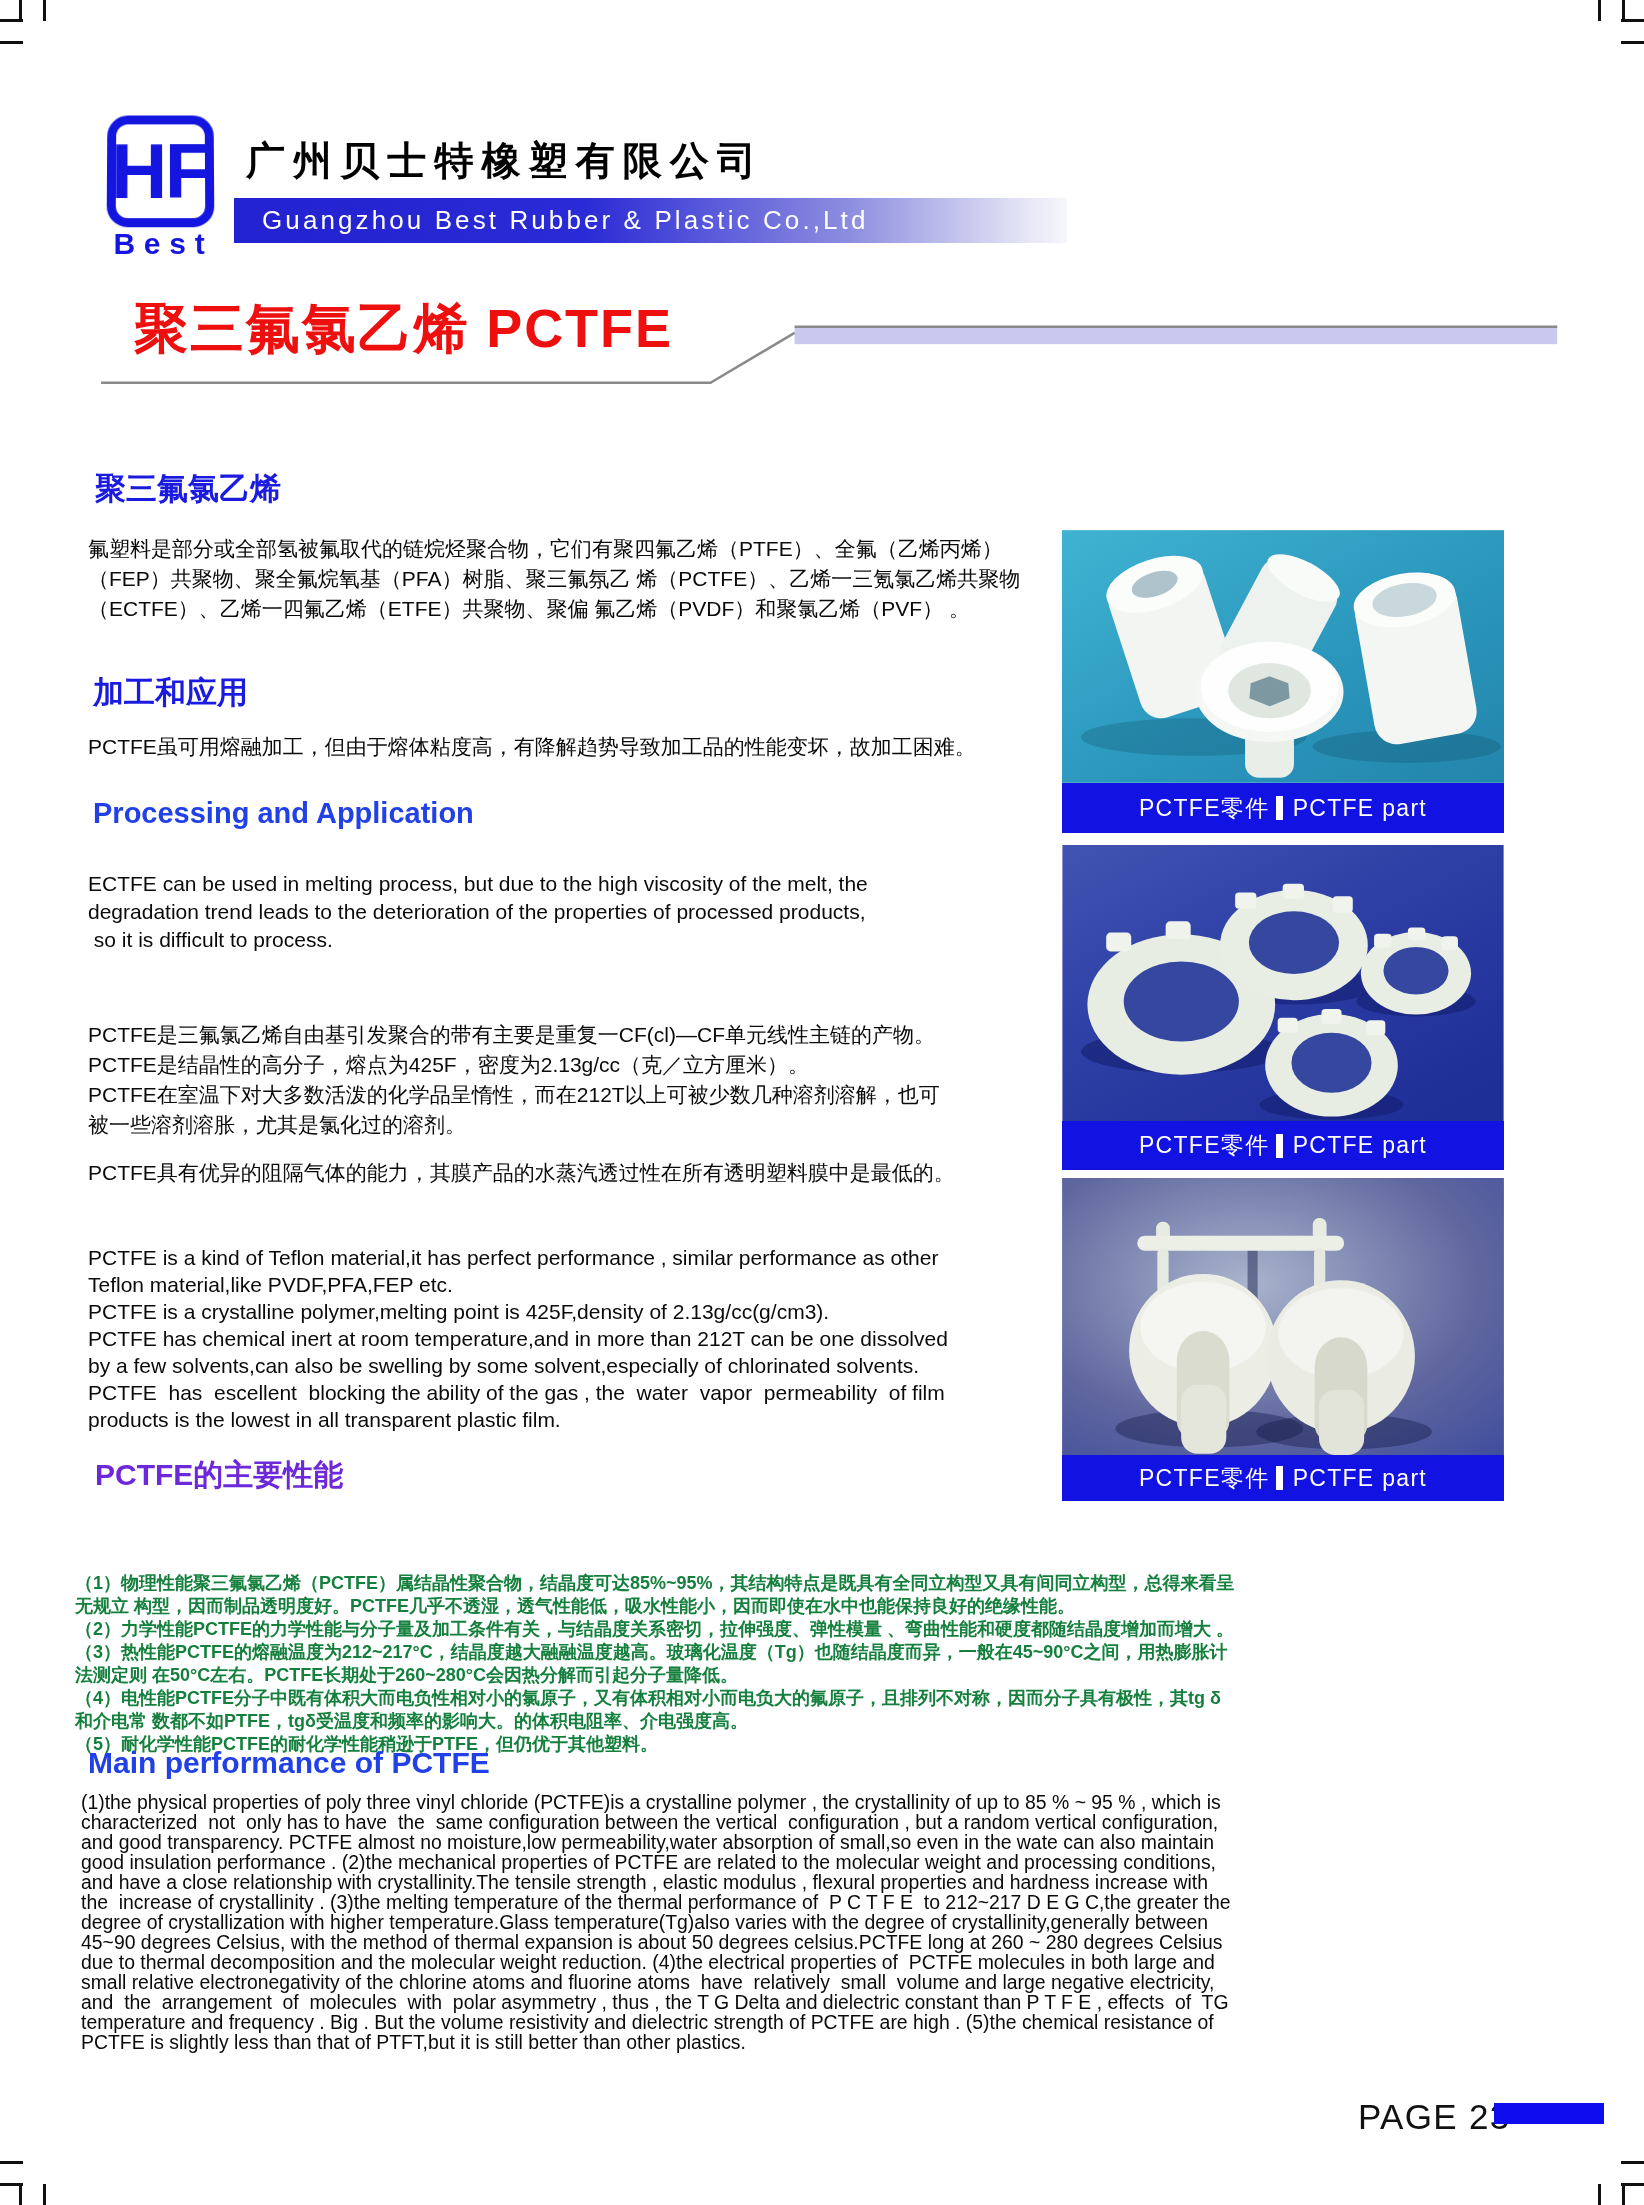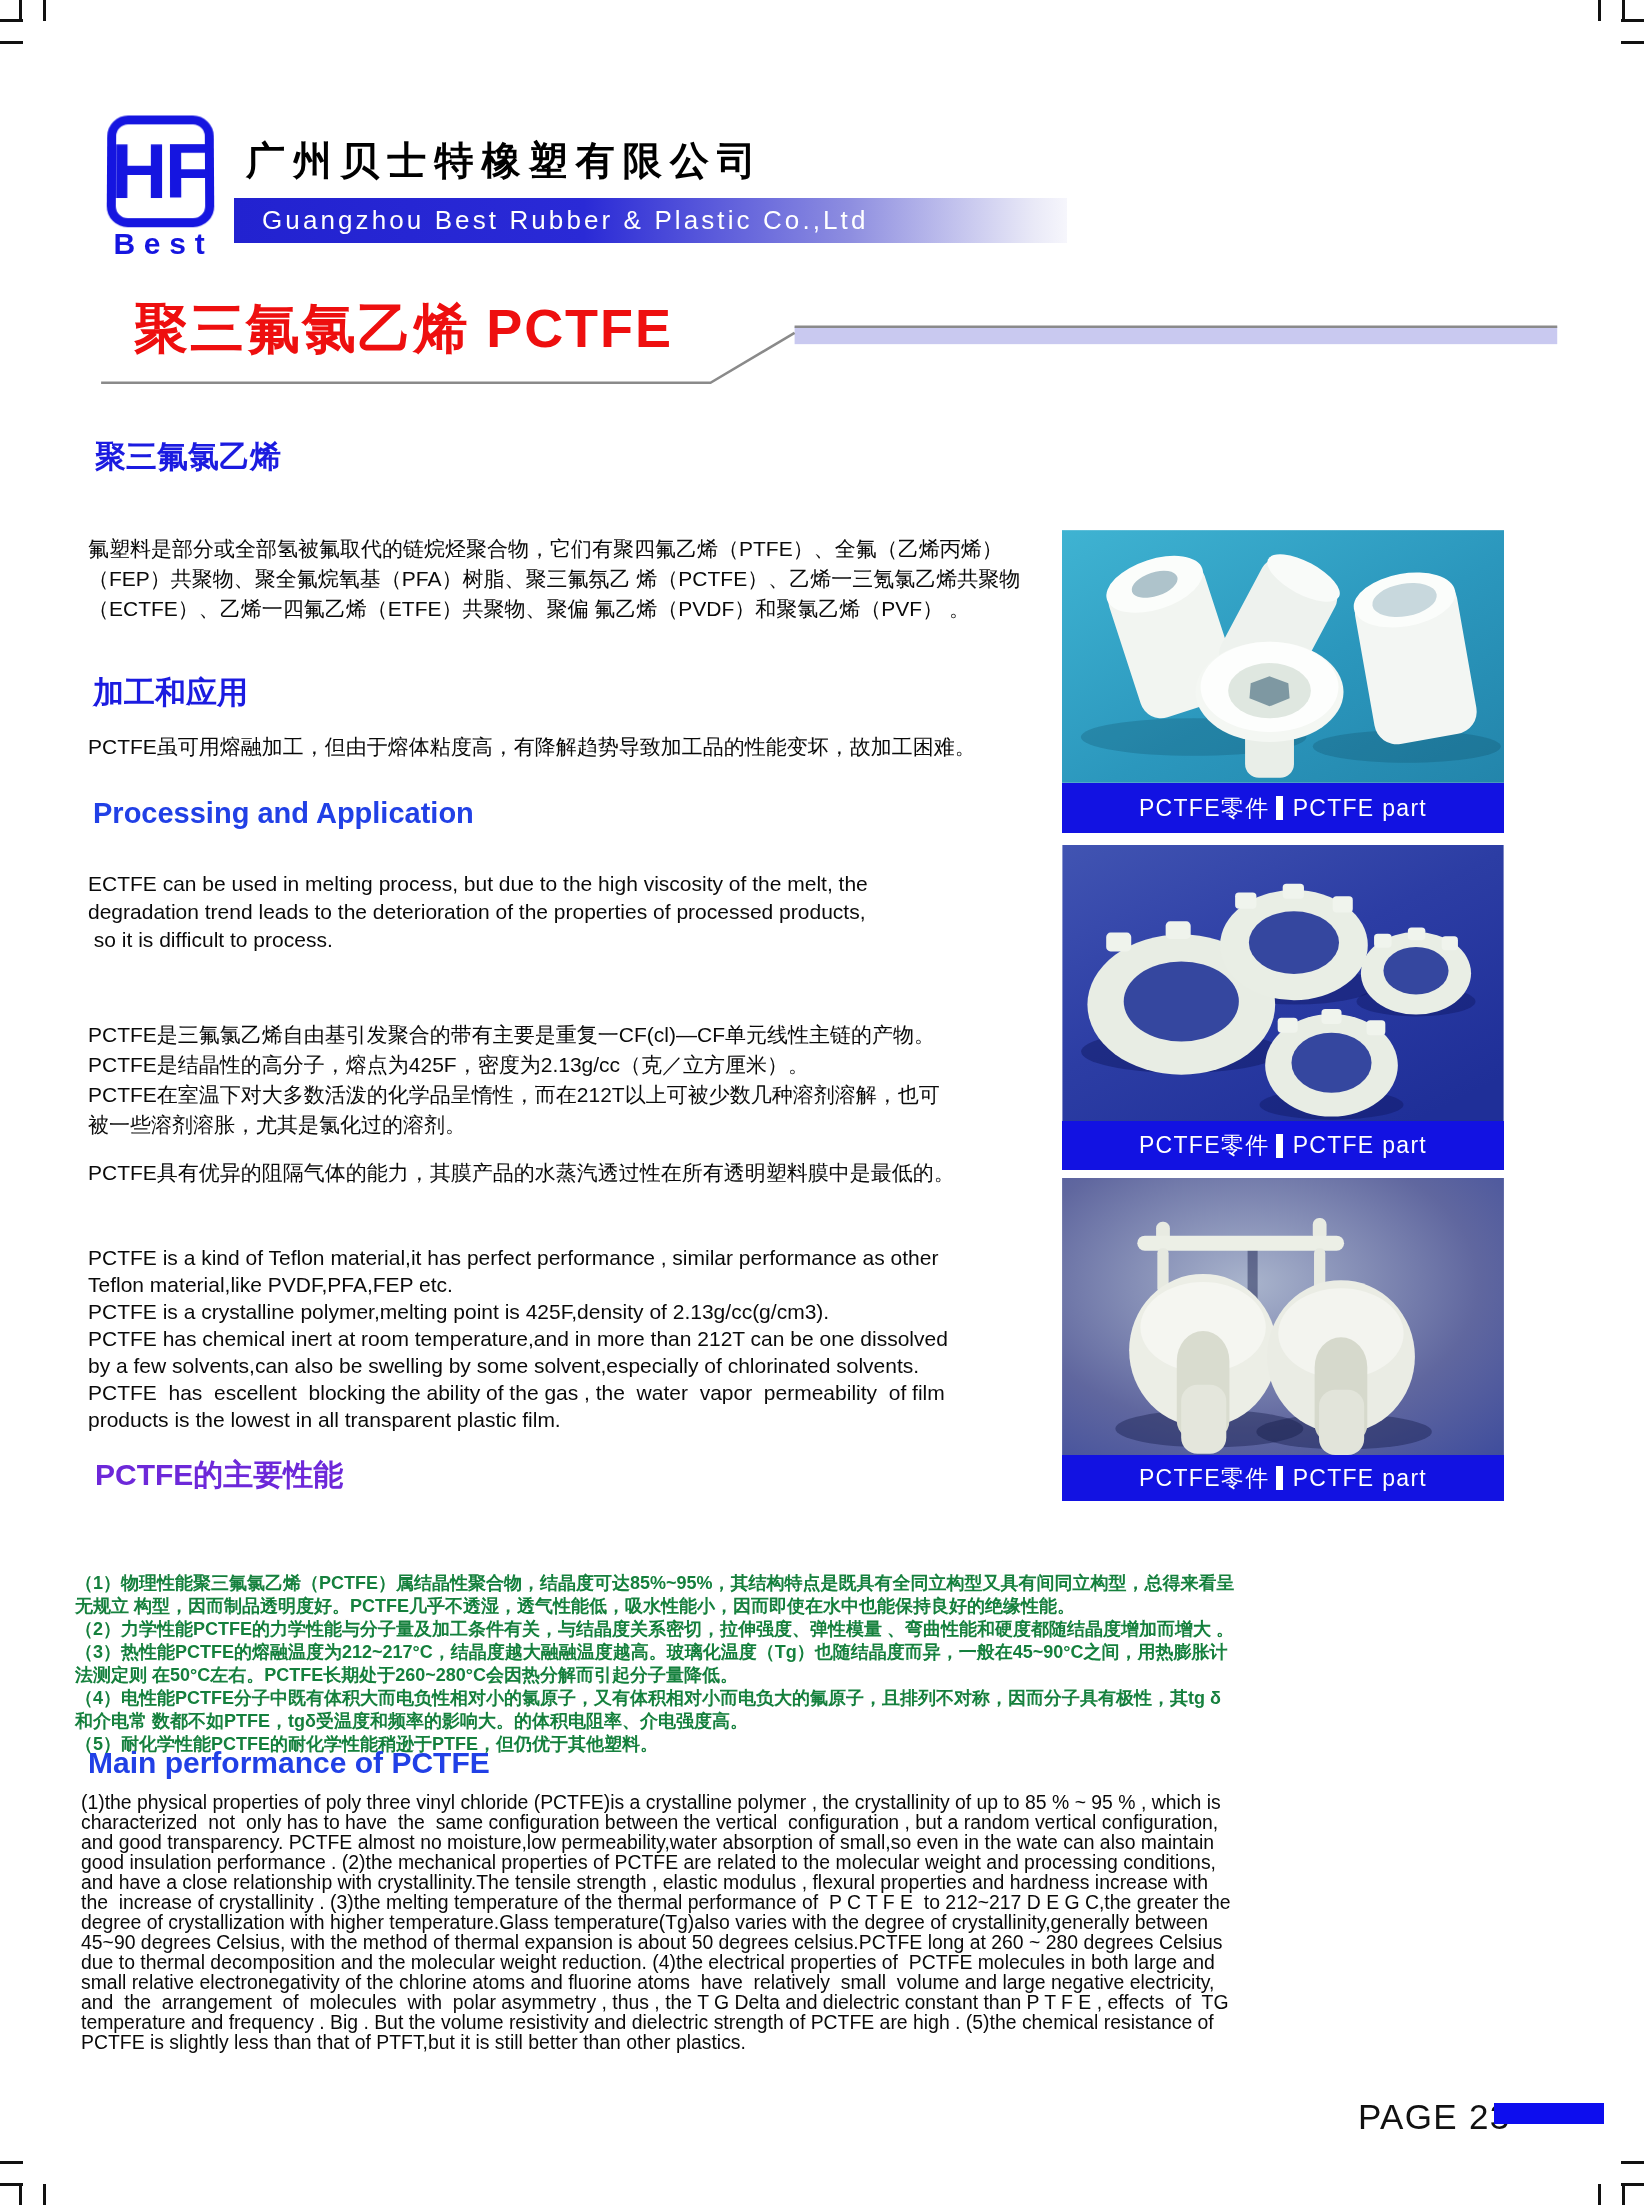--- a/index.html
+++ b/index.html
@@ -89,21 +89,21 @@
     <span class="banner-text">Guangzhou Best Rubber &amp; Plastic Co.,Ltd</span>
   </div>
 
   <div class="doc-title">聚三氟氯乙烯 PCTFE</div>
   <svg class="title-rule" width="1644" height="81" viewBox="0 0 2624 130">
     <rect x="1268" y="22" width="1224" height="28" fill="#c9c9f0"></rect>
     <path d="M1268,22 H2492" stroke="#8a8a8a" stroke-width="4" fill="none"></path>
     <path d="M155,112 H1133 L1268,32" stroke="#8a8a8a" stroke-width="4" fill="none"></path>
   </svg>
 
-  <div class="h-zh" style="left:95px;top:436px">聚三氟氯乙烯</div>
+  <div class="h-zh" style="left:95px;top:468px">聚三氟氯乙烯</div>
   <div class="body-zh" style="left:88px;top:534px;width:1003px">氟塑料是部分或全部氢被氟取代的链烷烃聚合物，它们有聚四氟乙烯（PTFE）、全氟（乙烯丙烯）
 （FEP）共聚物、聚全氟烷氧基（PFA）树脂、聚三氟氛乙 烯（PCTFE）、乙烯一三氪氯乙烯共聚物
 （ECTFE）、乙烯一四氟乙烯（ETFE）共聚物、聚偏 氟乙烯（PVDF）和聚氯乙烯（PVF） 。</div>
 
   <div class="h-zh" style="left:93px;top:672px">加工和应用</div>
   <div class="body-zh" style="left:88px;top:732px;width:1015px">PCTFE虽可用熔融加工，但由于熔体粘度高，有降解趋势导致加工品的性能变坏，故加工困难。</div>
 
   <div class="h-en" style="left:93px;top:797px">Processing and Application</div>
   <div class="body-en" style="left:88px;top:870px;width:1015px">ECTFE can be used in melting process, but due to the high viscosity of the melt, the
 degradation trend leads to the deterioration of the properties of processed products,

